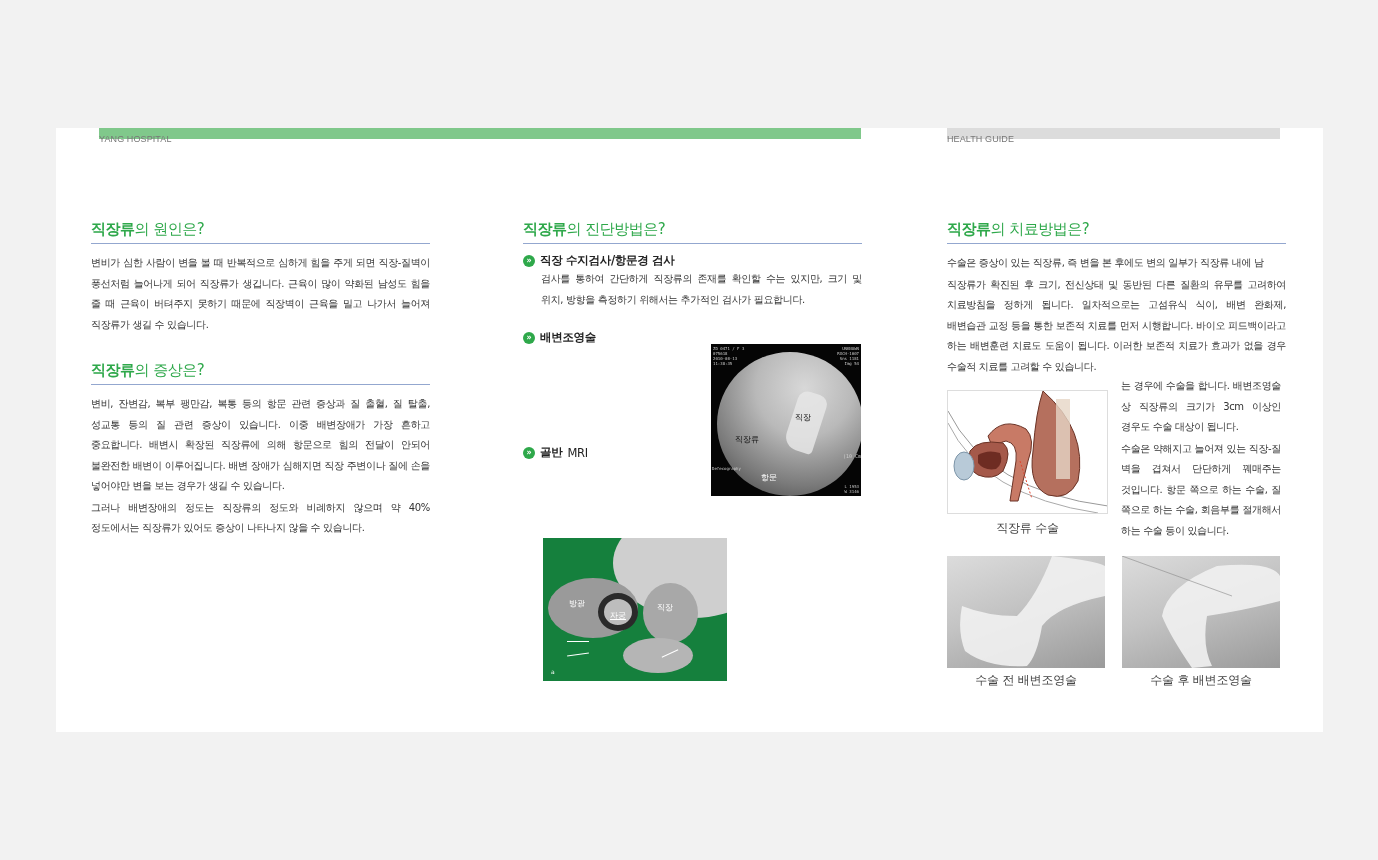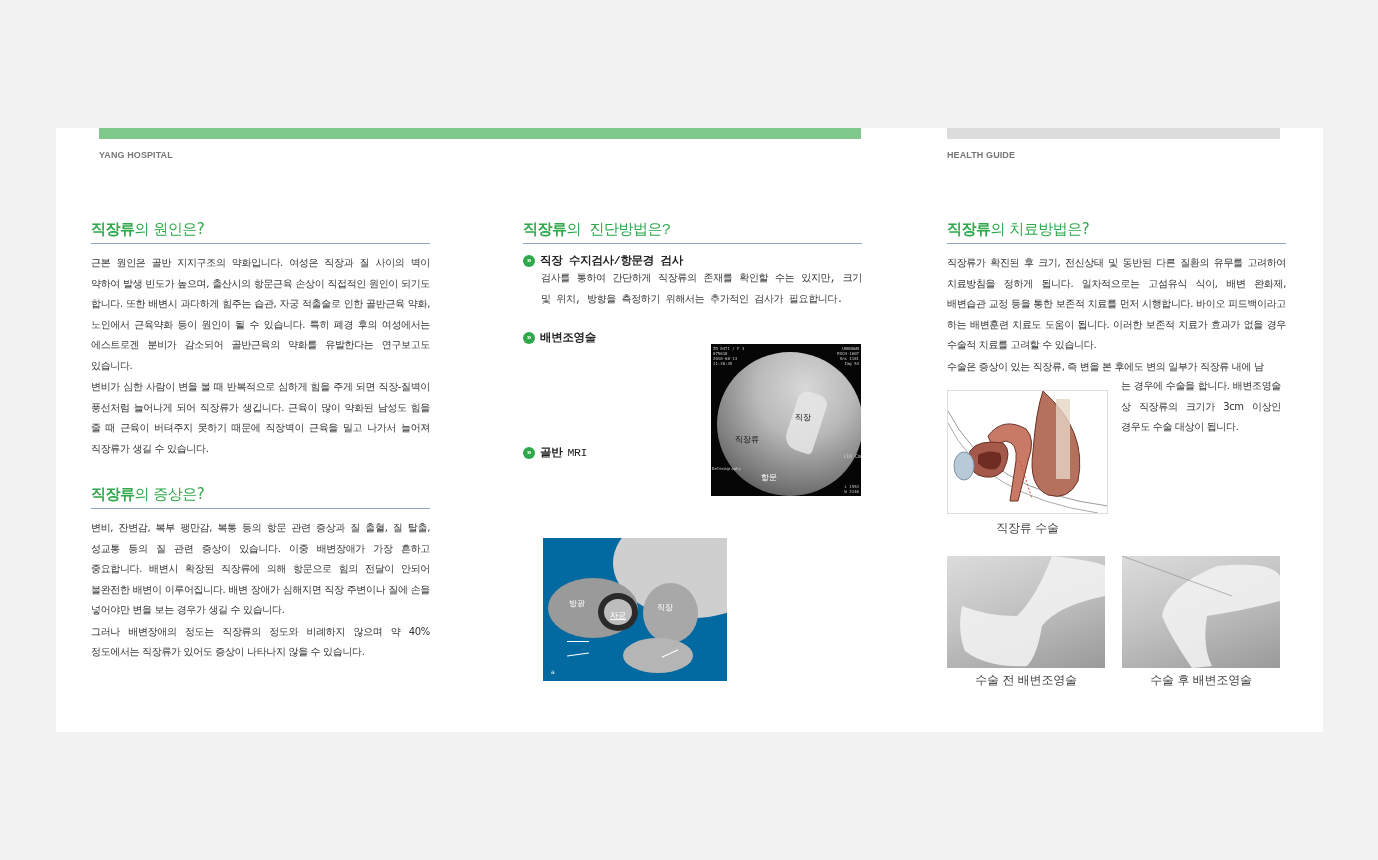--- a/index.html
+++ b/index.html
@@ -5,25 +5,25 @@
   * { box-sizing: border-box; margin: 0; padding: 0; }
   html, body { width: 1378px; height: 860px; background: #f2f2f2; overflow: hidden; }
   body { font-family: "DejaVu Sans", "Liberation Sans", sans-serif; color: #333; position: relative; }
 
   .page { position: absolute; left: 56px; top: 128px; width: 1267px; height: 604px; background: #ffffff; }
 
   .topbar { position: absolute; top: 0; height: 11px; }
   .topbar.green { left: 43px; width: 762px; background: #80c88b; }
   .topbar.gray { left: 891px; width: 333px; background: #dcdcdc; }
 
-  .runner { position: absolute; top: 22px; font-family: "Liberation Sans", sans-serif; font-size: 9px; font-weight: bold; color: #777; letter-spacing: 0.1px; }
+  .runner { position: absolute; top: 6px; font-family: "Liberation Sans", sans-serif; font-size: 9px; font-weight: normal; color: #777; letter-spacing: 0.1px; }
 
   .col { position: absolute; top: 92px; width: 339px; }
   .col1 { left: 35px; }
-  .col2 { left: 467px; font-family: Liberation Mono, monospace; }
+  .col2 { left: 467px; }
   .col3 { left: 891px; }
 
   .section-title { font-size: 15px; color: #2ea84a; padding-bottom: 4px; border-bottom: 1.5px solid #93a7cf; margin-bottom: 9px; letter-spacing: -0.5px; }
   .section-title .kw { font-weight: bold; }
 
   .para { font-size: 10px; line-height: 20.5px; color: #333; letter-spacing: -0.35px; text-align: justify; word-break: keep-all; margin-bottom: 1px; }
 
   .sub { display: flex; align-items: center; gap: 5px; font-size: 11.5px; font-weight: bold; color: #222; margin: 2px 0 1px 0; letter-spacing: -0.3px; }
   .sub .ico { width: 12px; height: 12px; border-radius: 50%; background: #2ea84a; color: #fff; display: flex; align-items: center; justify-content: center; font-size: 8px; line-height: 1; font-weight: bold; }
   .sub .lbl-light { font-weight: normal; }
@@ -33,21 +33,21 @@
   
   .xray { position: absolute; left: 655px; top: 216px; width: 150px; height: 152px; background: #050505; overflow: hidden; }
   .xray .circle { position: absolute; left: 6px; top: 8px; width: 146px; height: 144px; border-radius: 50%;
     background: radial-gradient(circle at 60% 25%, #d8d8d8 0%, #b9b9b9 35%, #7a7a7a 70%, #3a3a3a 100%); }
   .xray .rect-shape { position: absolute; left: 80px; top: 48px; width: 30px; height: 60px; background: #e6e6e6; border-radius: 10px 10px 4px 14px; transform: rotate(18deg); opacity: .85; }
   .xray .tiny { position: absolute; font-size: 4px; color: #ccc; line-height: 5px; font-family: "DejaVu Sans Mono", monospace; }
   .xray .lab { position: absolute; font-size: 8px; color: #111; }
   .xray .lab.w { color: #fff; }
 
   
-  .mri { position: absolute; left: 487px; top: 410px; width: 184px; height: 143px; background: #0369a1; overflow: hidden; }
+  .mri { position: absolute; left: 487px; top: 410px; width: 184px; height: 143px; background: #15803d; overflow: hidden; }
   .mri .blob { position: absolute; border-radius: 50%; }
   .mri .lab { position: absolute; font-size: 8px; color: #fff; }
   .mri .arrow { position: absolute; height: 1px; background: #fff; }
 
   
   .diagram { position: absolute; left: 891px; top: 262px; width: 161px; height: 124px; border: 1px solid #ddd; background: #fff; overflow: hidden; }
   .caption { position: absolute; font-size: 12px; color: #444; text-align: center; letter-spacing: -0.2px; }
 
   .col3-text { position: absolute; left: 1065px; top: 248px; width: 160px; }
 
@@ -62,21 +62,20 @@
 
   <div class="topbar green"></div>
   <div class="topbar gray"></div>
   <div class="runner" style="left:43px;">YANG HOSPITAL</div>
   <div class="runner" style="left:891px;">HEALTH GUIDE</div>
 
   <div class="col col1">
     <div class="section-title">
       <span class="kw">직장류</span><span>의 원인은?</span>
     </div>
-    <p class="para">근본 원인은 골반 지지구조의 약화입니다. 여성은 직장과 질 사이의 벽이 약하여 발생 빈도가 높으며, 출산시의 항문근육 손상이 직접적인 원인이 되기도 합니다. 또한 배변시 과다하게 힘주는 습관, 자궁 적출술로 인한 골반근육 약화, 노인에서 근육약화 등이 원인이 될 수 있습니다. 특히 폐경 후의 여성에서는 에스트로겐 분비가 감소되어 골반근육의 약화를 유발한다는 연구보고도 있습니다.</p>
     <p class="para">변비가 심한 사람이 변을 볼 때 반복적으로 심하게 힘을 주게 되면 직장-질벽이 풍선처럼 늘어나게 되어 직장류가 생깁니다. 근육이 많이 약화된 남성도 힘을 줄 때 근육이 버텨주지 못하기 때문에 직장벽이 근육을 밀고 나가서 늘어져 직장류가 생길 수 있습니다.</p>
 
     <div class="section-title" style="margin-top:26px;">
       <span class="kw">직장류</span><span>의 증상은?</span>
     </div>
     <p class="para">변비, 잔변감, 복부 팽만감, 복통 등의 항문 관련 증상과 질 출혈, 질 탈출, 성교통 등의 질 관련 증상이 있습니다. 이중 배변장애가 가장 흔하고 중요합니다. 배변시 확장된 직장류에 의해 항문으로 힘의 전달이 안되어 불완전한 배변이 이루어집니다. 배변 장애가 심해지면 직장 주변이나 질에 손을 넣어야만 변을 보는 경우가 생길 수 있습니다.</p>
     <p class="para">그러나 배변장애의 정도는 직장류의 정도와 비례하지 않으며 약 40% 정도에서는 직장류가 있어도 증상이 나타나지 않을 수 있습니다.</p>
   </div>
 
   <div class="col col2">
@@ -140,41 +139,42 @@
     <div class="arrow" style="left:24px;top:103px;width:22px;"></div>
     <div class="arrow" style="left:24px;top:116px;width:22px;transform:rotate(-8deg);"></div>
     <div class="arrow" style="left:118px;top:115px;width:18px;transform:rotate(-25deg);"></div>
     <span class="lab" style="left:8px;top:130px;font-size:6px;">a</span>
   </div>
 
   <div class="col col3">
     <div class="section-title">
       <span class="kw">직장류</span><span>의 치료방법은?</span>
     </div>
+    <p class="para">수술은 증상이 있는 직장류, 즉 변을 본 후에도 변의 일부가 직장류 내에 남</p>
     <p class="para">직장류가 확진된 후 크기, 전신상태 및 동반된 다른 질환의 유무를 고려하여 치료방침을 정하게 됩니다. 일차적으로는 고섬유식 식이, 배변 완화제, 배변습관 교정 등을 통한 보존적 치료를 먼저 시행합니다. 바이오 피드백이라고 하는 배변훈련 치료도 도움이 됩니다. 이러한 보존적 치료가 효과가 없을 경우 수술적 치료를 고려할 수 있습니다.</p>
-    <p class="para">수술은 증상이 있는 직장류, 즉 변을 본 후에도 변의 일부가 직장류 내에 남</p>
   </div>
 
   <div class="diagram">
     <svg width="161" height="124" viewBox="0 0 161 124">
       <path d="M0,20 Q40,100 160,115" fill="none" stroke="#999" stroke-width="1"></path>
       <path d="M0,32 Q35,105 150,122" fill="none" stroke="#aaa" stroke-width="1"></path>
       <path d="M95,0 Q140,40 130,90 Q120,110 100,104 Q80,95 85,60 Q88,20 95,0 Z" fill="#b5705e" stroke="#6b3326" stroke-width="1"></path>
       <path d="M40,45 Q55,25 78,38 Q88,48 80,70 L70,110 L62,110 L68,70 Q70,52 58,50 Q48,52 46,60 Z" fill="#c87a66" stroke="#6b3326" stroke-width="1"></path>
       <path d="M22,60 Q30,48 55,52 Q65,60 55,80 Q45,90 30,84 Q18,78 22,60 Z" fill="#a5594a" stroke="#6b3326" stroke-width="1"></path>
       <path d="M30,64 Q40,58 52,62 Q56,72 48,78 Q36,80 30,72 Z" fill="#6e2c22"></path>
       <ellipse cx="16" cy="75" rx="10" ry="14" fill="#b8cad8" stroke="#7d95a8" stroke-width="1"></ellipse>
       <line x1="72" y1="70" x2="84" y2="108" stroke="#e0442d" stroke-width="1" stroke-dasharray="2,2"></line>
       <rect x="108" y="8" width="14" height="80" fill="#e6d6c5" opacity=".8"></rect>
     </svg>
   </div>
   <div class="caption" style="left:891px;top:392px;width:161px;">직장류 수술</div>
 
   <div class="col3-text">
     <p class="para">는 경우에 수술을 합니다. 배변조영술 상 직장류의 크기가 3cm 이상인 경우도 수술 대상이 됩니다.</p>
+    <p class="para">수술은 약해지고 늘어져 있는 직장-질 벽을 겹쳐서 단단하게 꿰매주는 것입니다. 항문 쪽으로 하는 수술, 질 쪽으로 하는 수술, 회음부를 절개해서 하는 수술 등이 있습니다.</p>
   </div>
 
   <div class="photo before">
     <svg width="158" height="112">
       <path d="M105,0 Q150,5 158,10 L158,40 Q110,50 95,70 Q90,100 80,110 Q40,112 18,95 Q10,75 15,50 Q40,60 70,60 Q90,40 105,0 Z" fill="#f1f1f1" opacity=".9"></path>
     </svg>
   </div>
   <div class="caption" style="left:891px;top:544px;width:158px;">수술 전 배변조영술</div>
 
   <div class="photo after">

